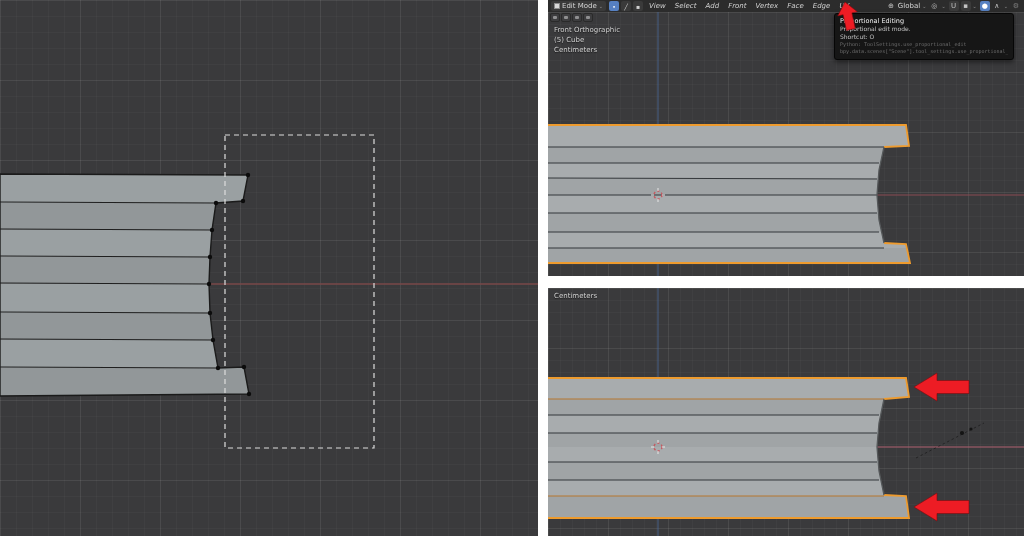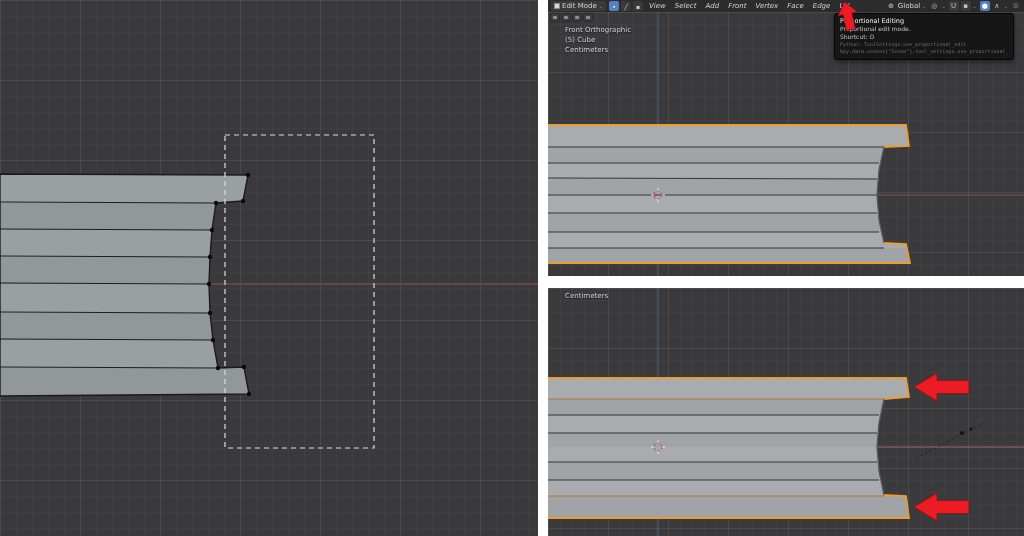--- a/index.html
+++ b/index.html
@@ -46,21 +46,21 @@
   .hdr-ico.active-blue { background:#5680c2; color:#fff; border-radius:2px; }
   .spacer { flex:1; }
 
   
   .tool-row { position:absolute; left:2px; top:13px; display:flex; gap:1px; z-index:3; }
   .tool-btn { width:10px; height:9px; background:#3d3d3f; border:1px solid #2a2a2a;
     border-radius:2px; position:relative; }
   .tool-btn::after { content:""; position:absolute; left:2px; top:2px; right:2px;
     bottom:2px; background:#8f8f91; border-radius:1px; }
 
-  .overlay-text { position:absolute; left:17px; z-index:3; color:#d2d2d2;
+  .overlay-text { position:absolute; left:6px; z-index:3; color:#d2d2d2;
     font-size:7px; line-height:10px; text-shadow:0 1px 1px rgba(0,0,0,.6); }
 
   
   .tooltip { position:absolute; left:286px; top:13px; width:180px; z-index:5;
     background:#161616; border:1px solid #060606; border-radius:3px;
     padding:3px 5px 4px 5px; box-shadow:0 2px 5px rgba(0,0,0,.5); }
   .tt-title { color:#f0f0f0; font-size:6.5px; line-height:8px; }
   .tt-desc, .tt-short { color:#c2c2c2; font-size:6px; line-height:8px; }
   .tt-py { color:#6e6e6e; font-size:5px; line-height:7px;
     font-family:"DejaVu Sans Mono", monospace; white-space:nowrap; overflow:hidden; }

